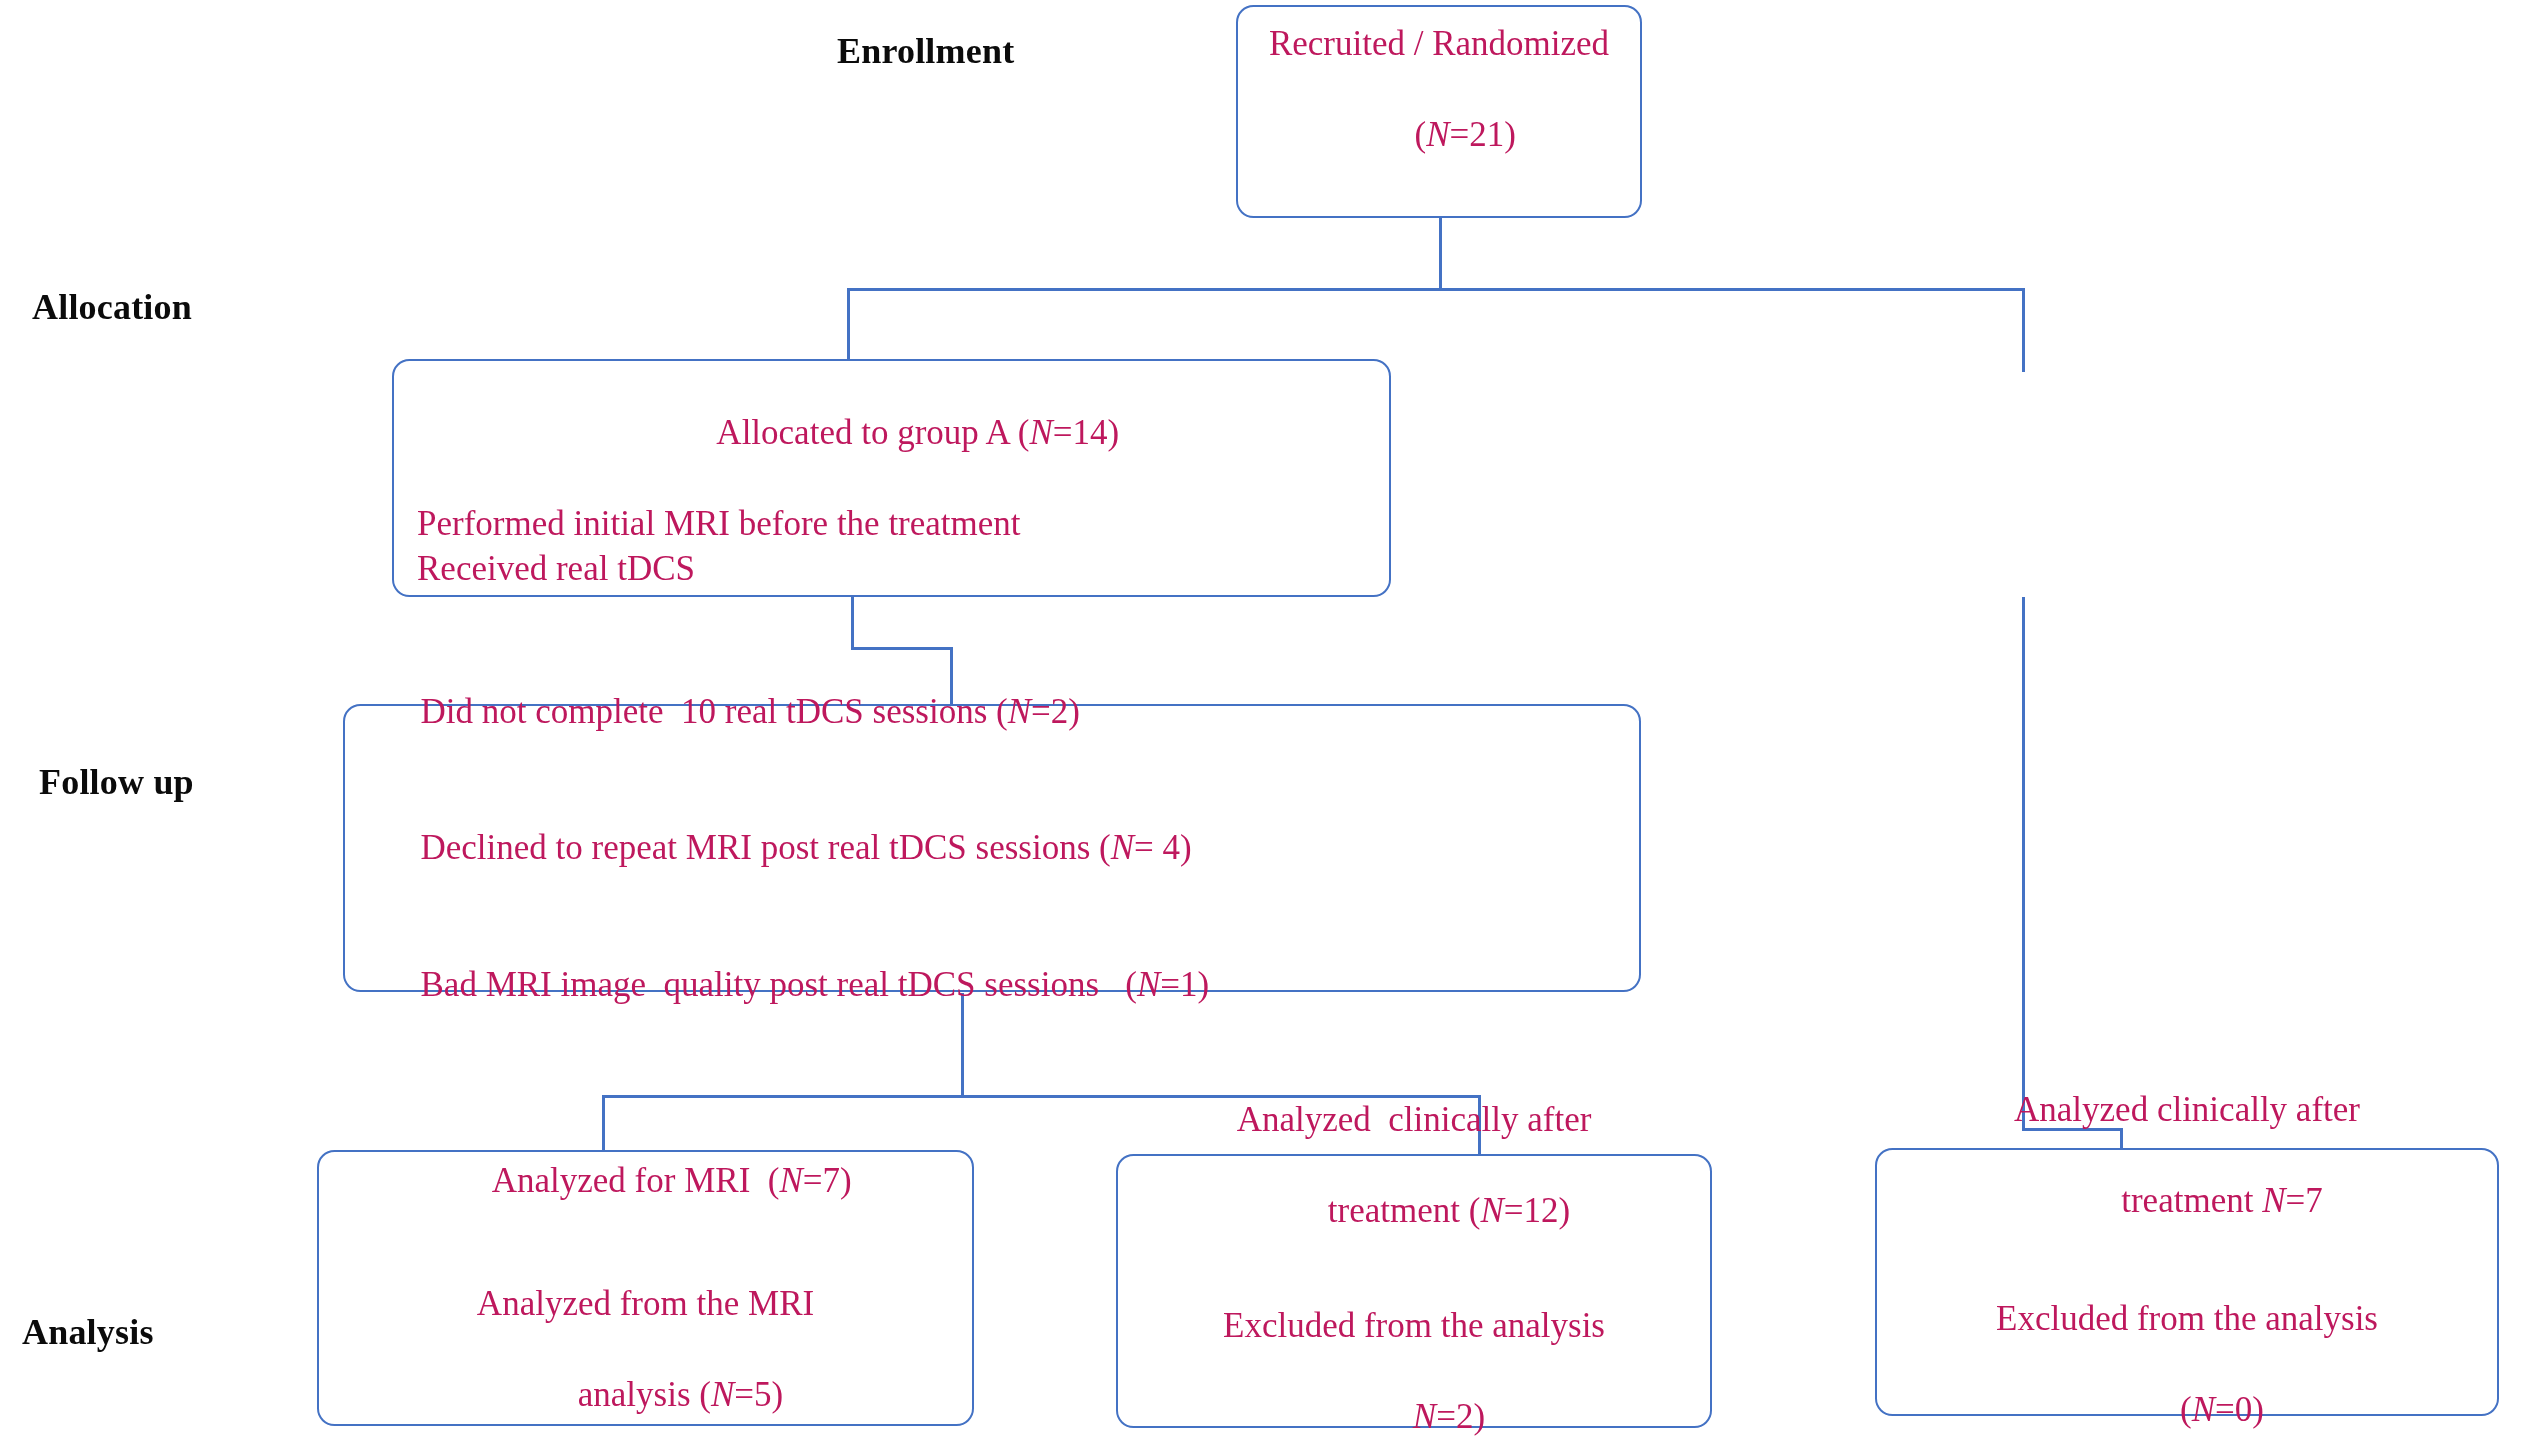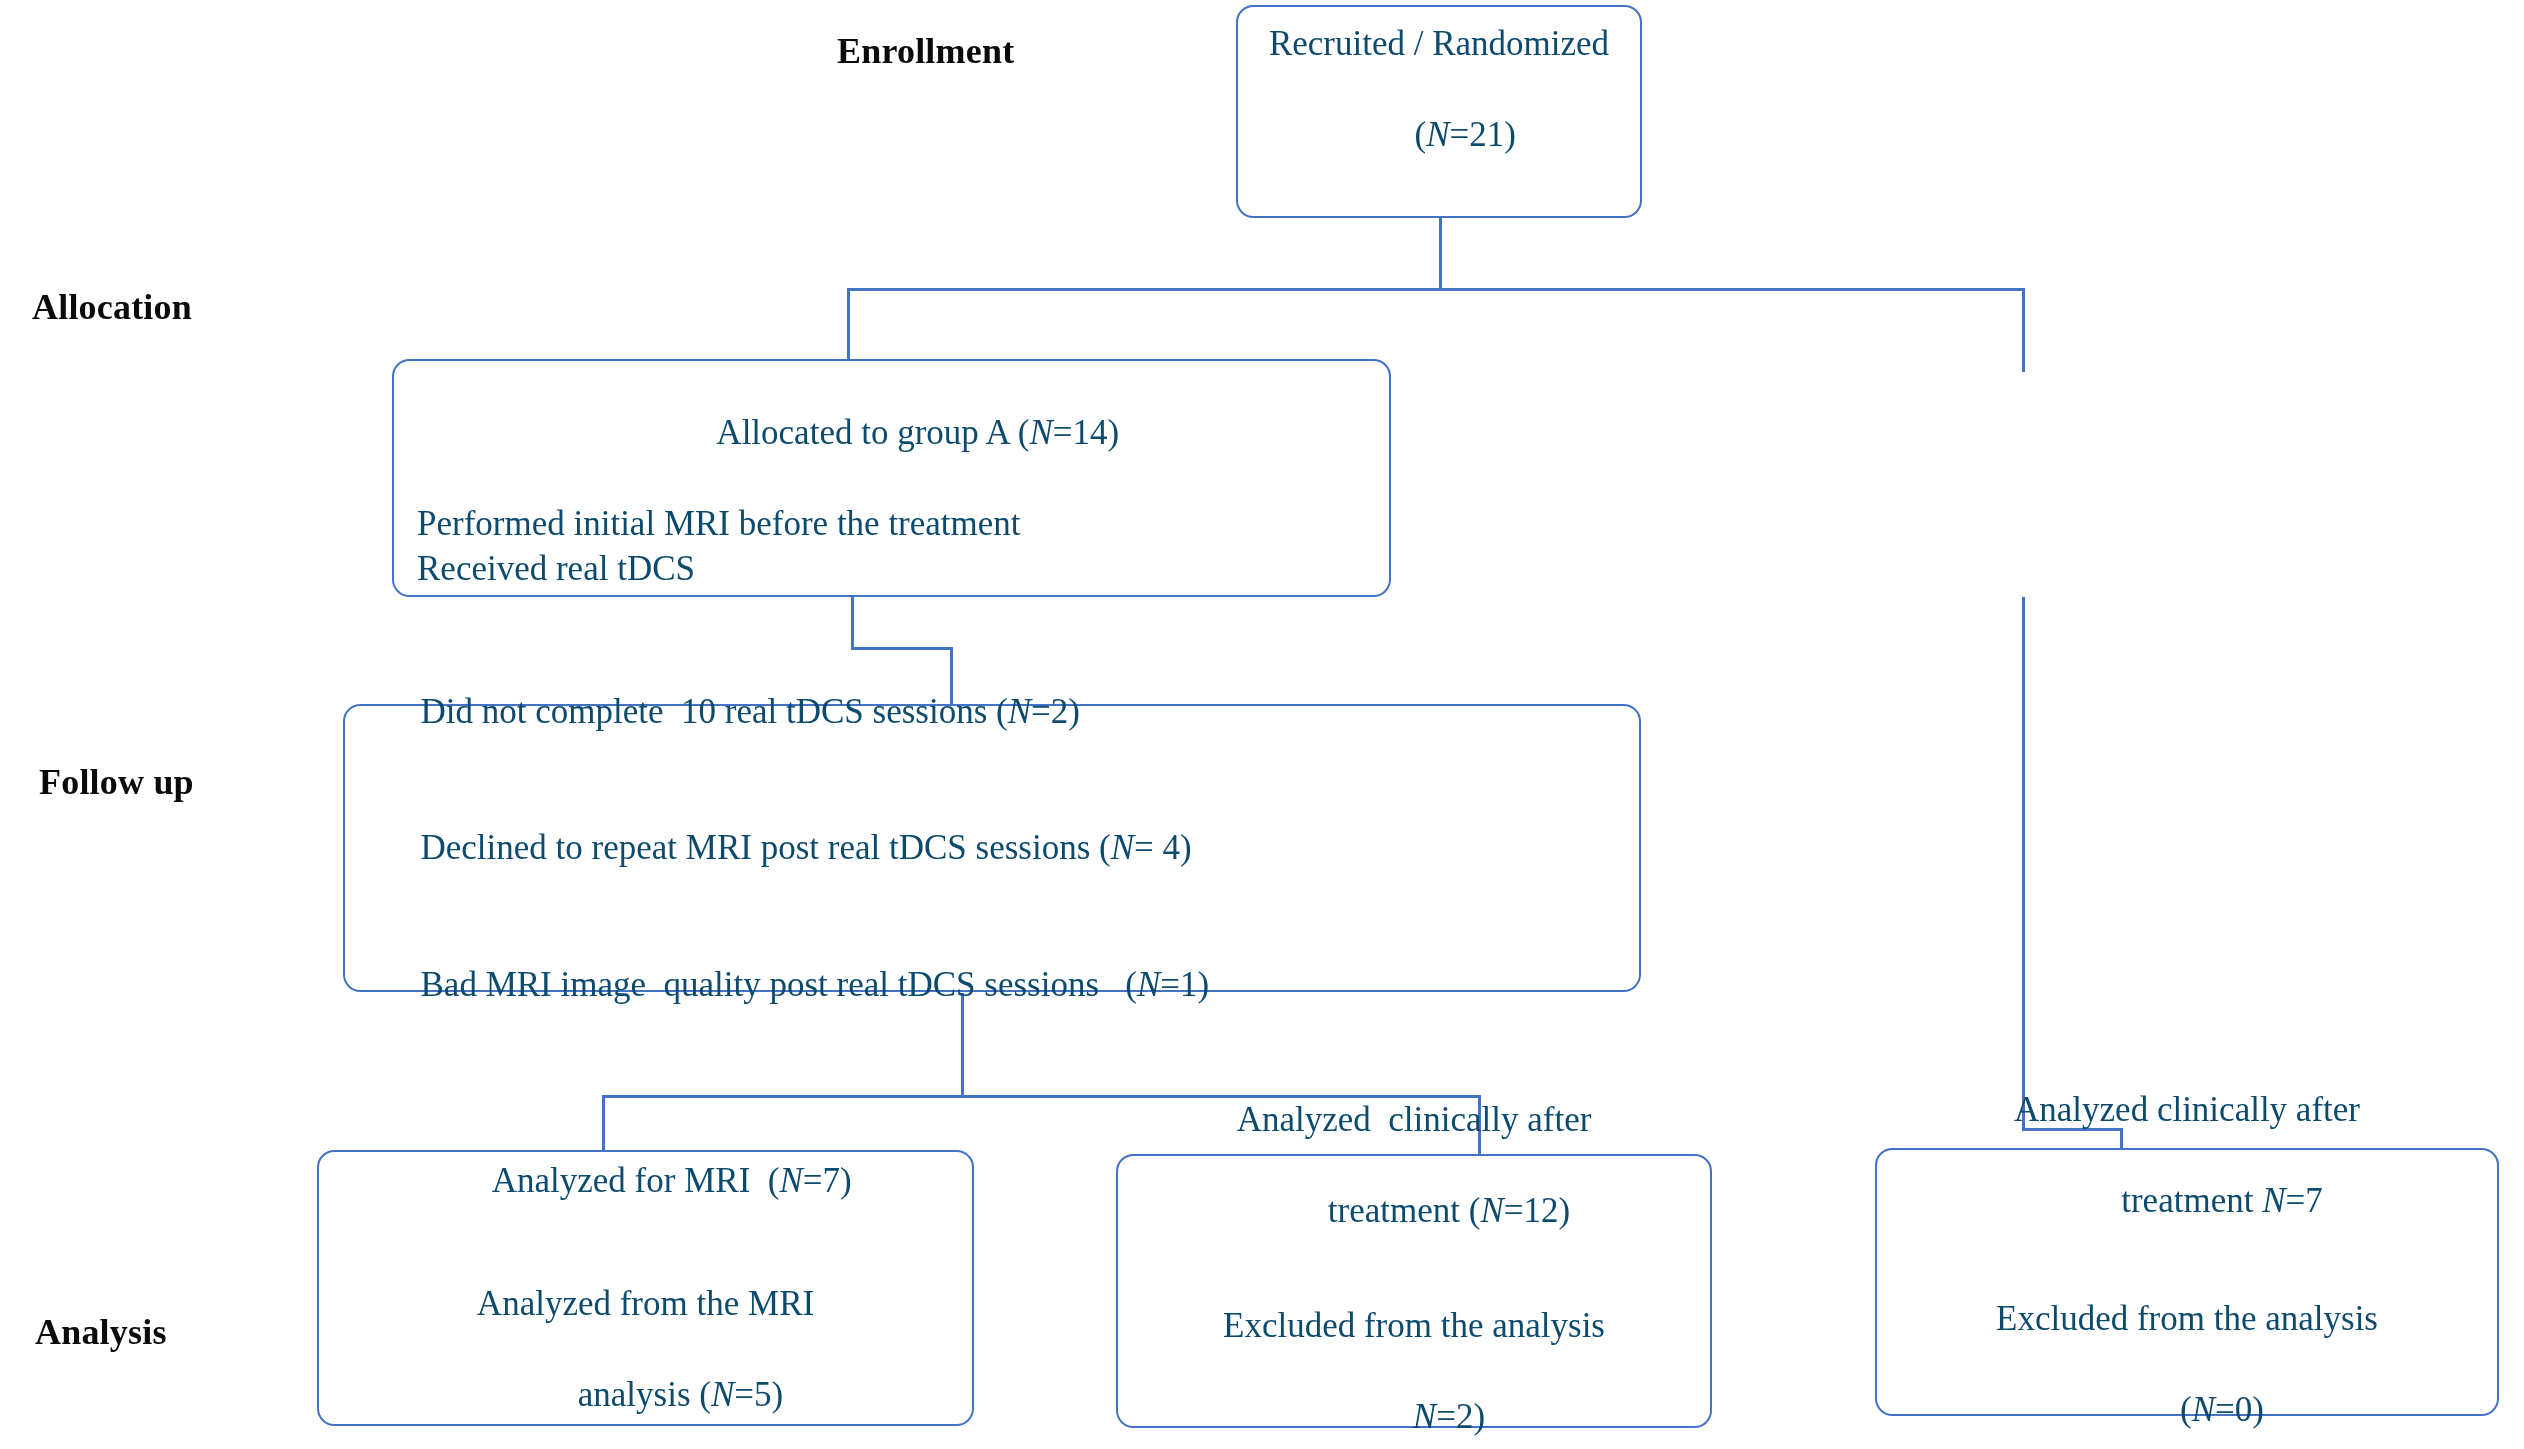--- a/index.html
+++ b/index.html
@@ -36,21 +36,21 @@
     background: #ffffff;
     border: 2.7px solid #4472c4;
     border-radius: 17.4px;
     display: flex;
     flex-direction: column;
     justify-content: center;
   }
   .node .line {
     font-size: 35px;
     line-height: 1.30;
-    color: #0c4a6e;
+    color: #be185d;
     white-space: pre-wrap;
   }
   .line.ctr { text-align: center; }
   .line.lft { text-align: left; }
   .pad-lr { padding: 0 23px; }
 
   
   .ital { font-style: italic; }
 
   
@@ -65,21 +65,21 @@
 <body>
 
 <div id="stage">
 
   <div class="stage-label" style="left:837px; top:32px;">Enrollment</div>
 
   <div class="stage-label" style="left:32px; top:288px;">Allocation</div>
 
   <div class="stage-label" style="left:39px; top:763px;">Follow up</div>
 
-  <div class="stage-label" style="left:35px; top:1313px;">Analysis</div>
+  <div class="stage-label" style="left:22px; top:1313px;">Analysis</div>
 
   <div class="conn v" style="left:1439px; top:215px; height:75px;"></div>
   <div class="conn h" style="left:847px; top:288px; width:1178px;"></div>
   <div class="conn v" style="left:847px; top:288px; height:74px;"></div>
   <div class="conn v" style="left:2022px; top:288px; height:84px;"></div>
 
   <div class="conn v" style="left:851px; top:597px; height:52px;"></div>
   <div class="conn h" style="left:851px; top:647px; width:102px;"></div>
   <div class="conn v" style="left:950px; top:647px; height:58px;"></div>
 

